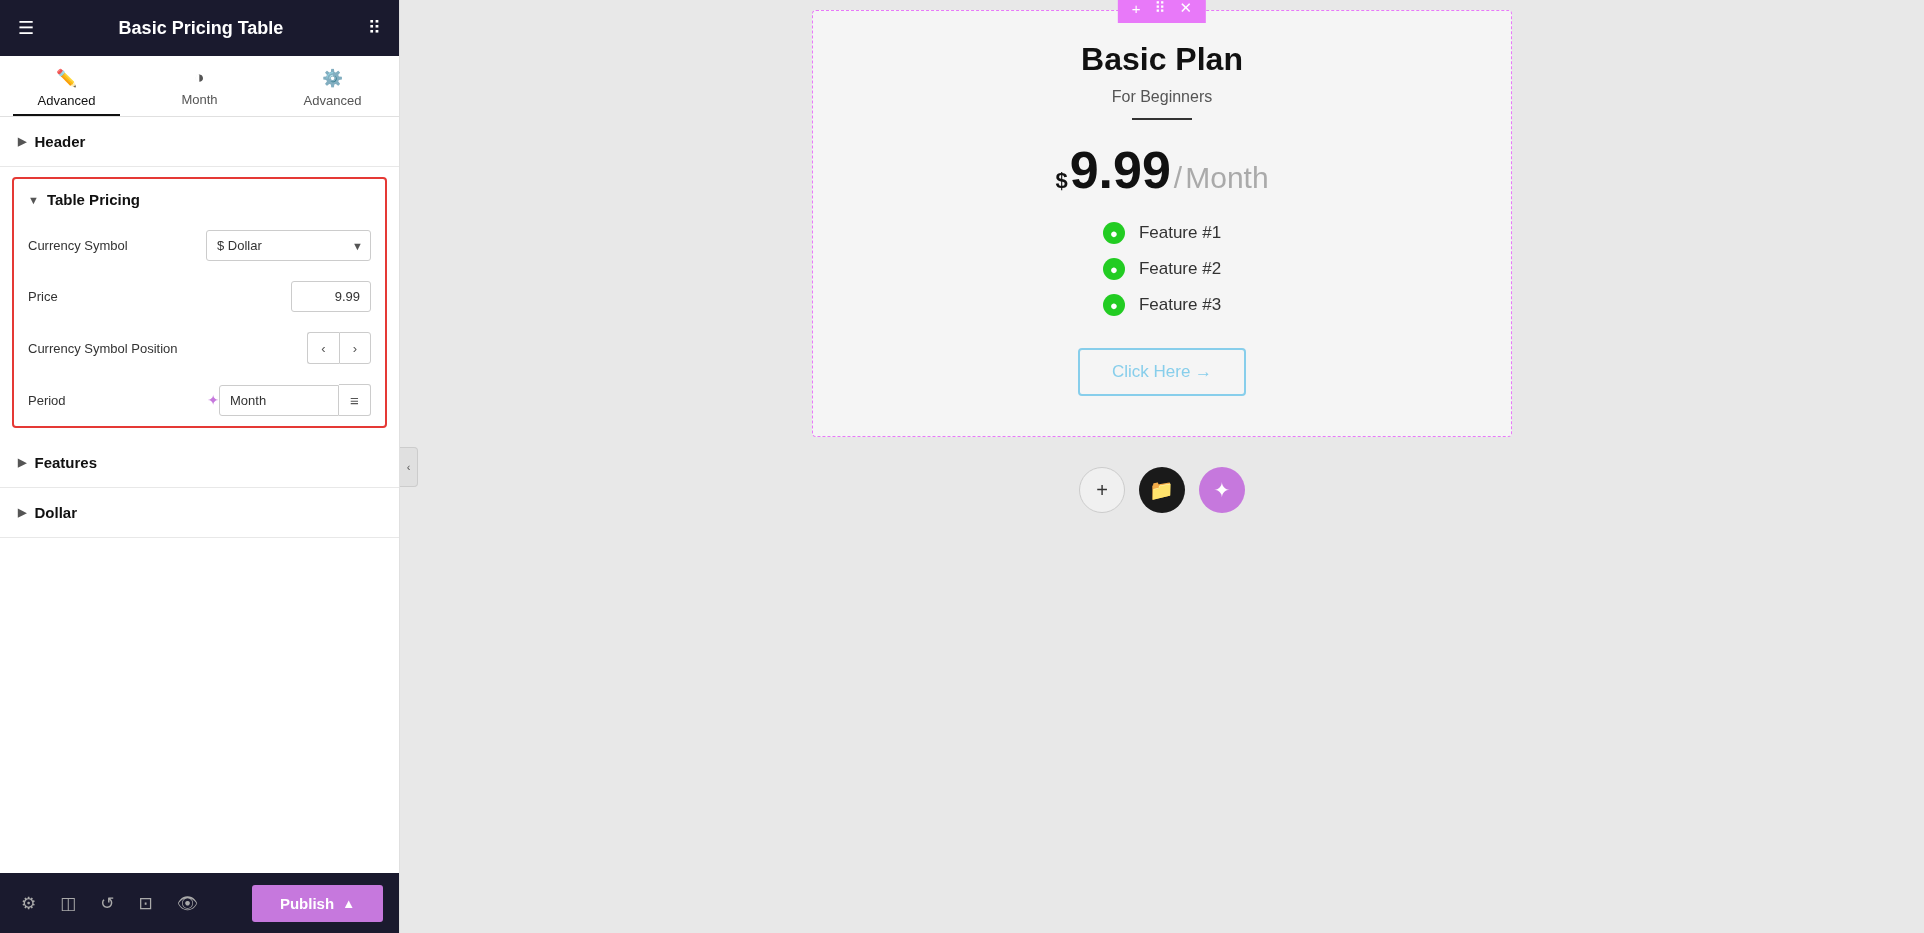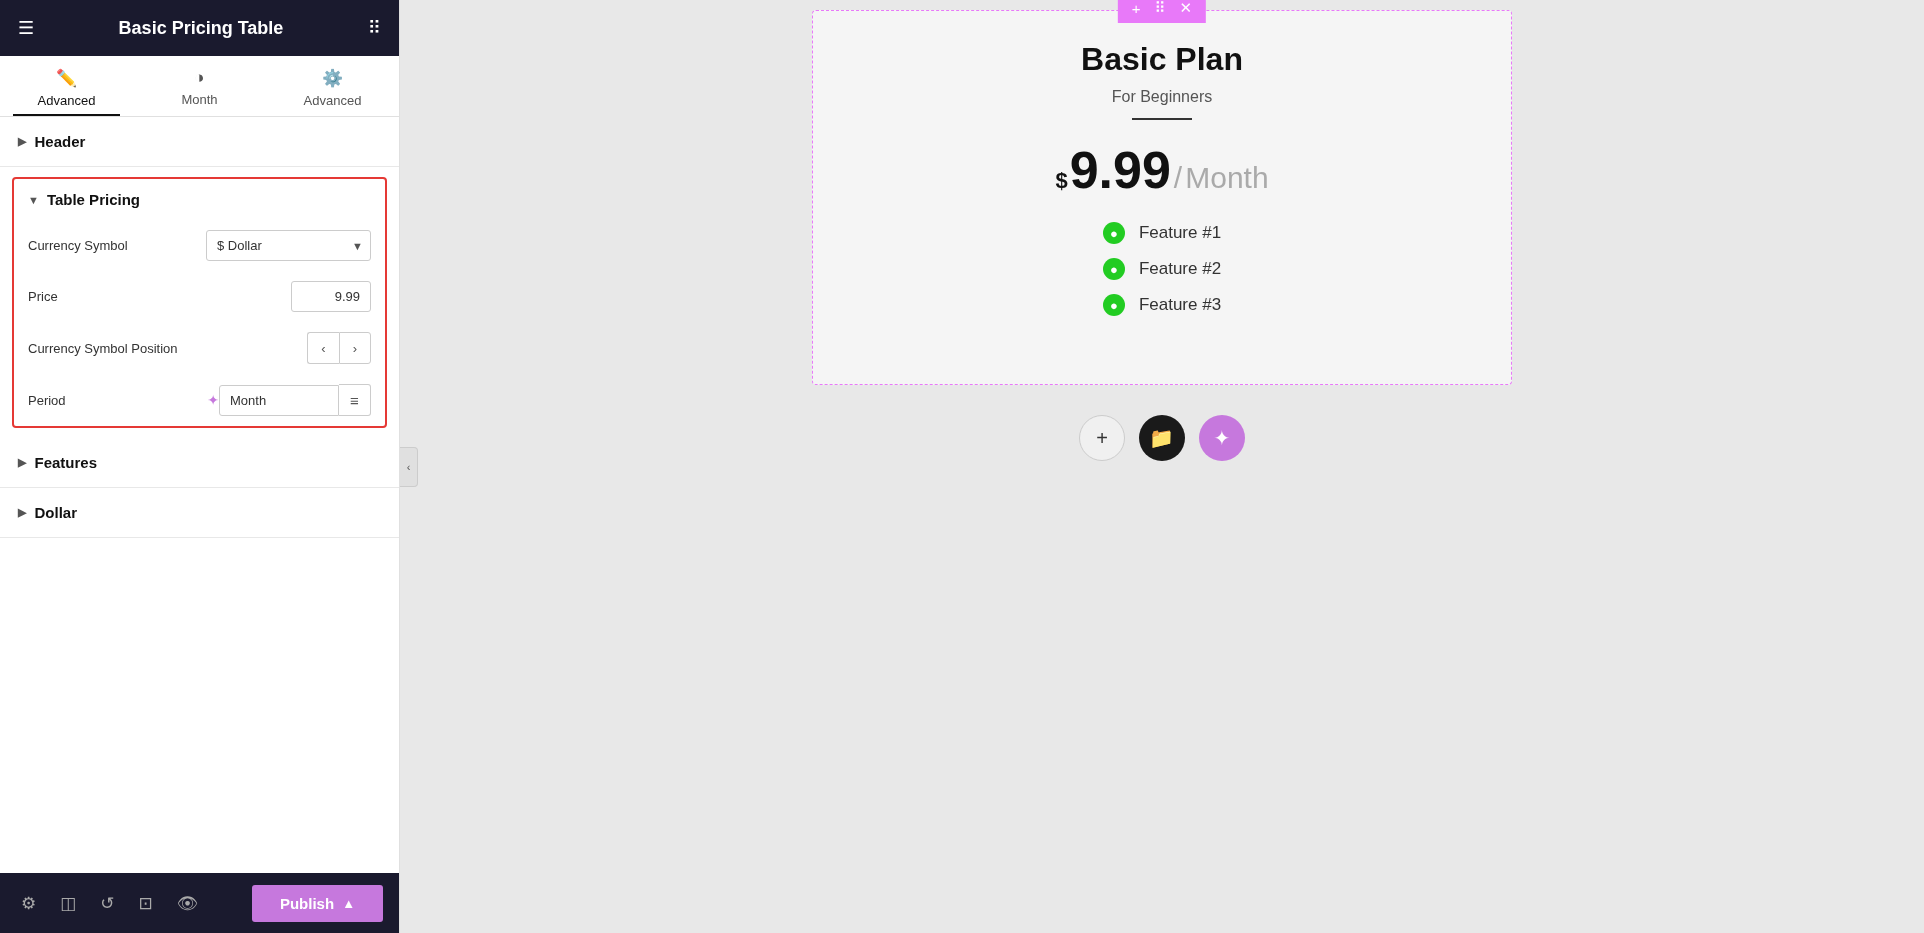--- a/index.html
+++ b/index.html
@@ -594,20 +594,21 @@
         <li class="feature-item">
           <span class="feature-dot">●</span>
           <span>Feature #2</span>
         </li>
         <li class="feature-item">
           <span class="feature-dot">●</span>
           <span>Feature #3</span>
         </li>
       </ul>
 
+      <button class="cta-btn">Click Here →</button>
     </div>
   </div>
 
   <div class="below-widget">
     <button class="canvas-fab fab-light">+</button>
     <button class="canvas-fab fab-folder">📁</button>
     <button class="canvas-fab fab-magic">✦</button>
   </div>
 
 </div>

